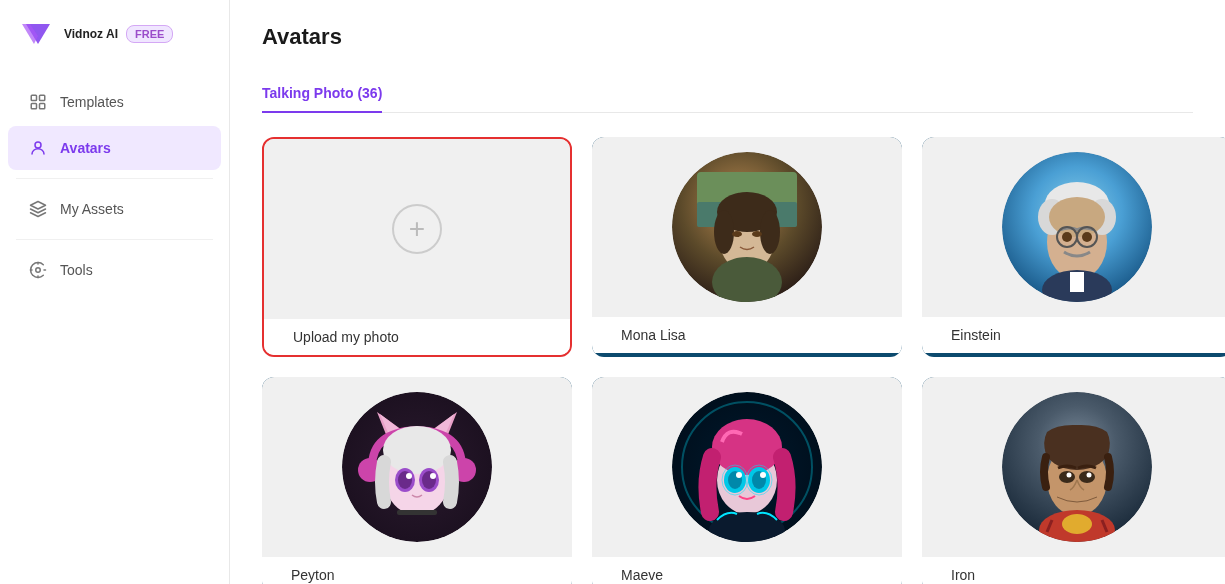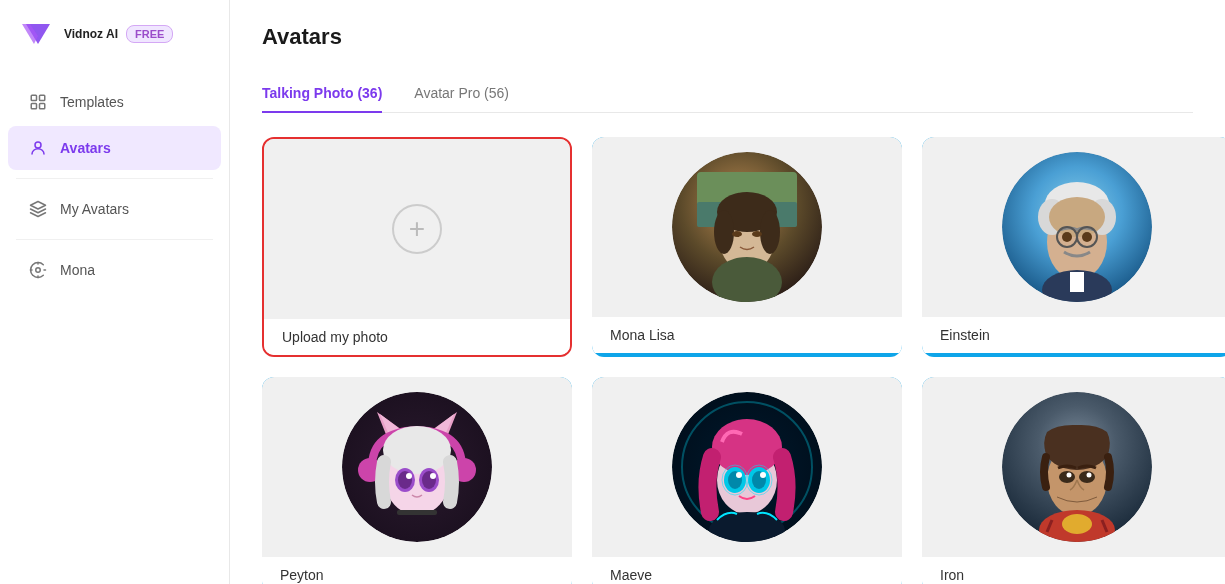--- a/index.html
+++ b/index.html
@@ -81,21 +81,21 @@
       overflow-y: auto;
     }
     .page-title {
       font-size: 22px;
       font-weight: 700;
       color: #1a1a1a;
       margin-bottom: 24px;
     }
     .tabs {
       display: flex;
-      gap: 0;
+      gap: 16px;
       border-bottom: 1px solid #e8e8e8;
       margin-bottom: 24px;
     }
     .tab {
       padding: 10px 0;
       margin-right: 32px;
       font-size: 14px;
       color: #777;
       cursor: pointer;
       border-bottom: 2px solid transparent;
@@ -109,21 +109,21 @@
       font-weight: 600;
     }
 
     
     .avatar-grid {
       display: grid;
       grid-template-columns: repeat(3, 310px);
       gap: 20px;
     }
     .avatar-card {
-      background: #0ea5e9;
+      background: #0c4a6e;
       border-radius: 12px;
       overflow: hidden;
       cursor: pointer;
     }
     .avatar-card.upload-card {
       border: 2px solid #e53030;
       background: #fafafa;
     }
     .avatar-image-area {
       height: 180px;
@@ -149,21 +149,21 @@
       width: 150px;
       height: 150px;
       border-radius: 50%;
       overflow: hidden;
       background: #ddd;
       display: flex;
       align-items: center;
       justify-content: center;
     }
     .avatar-label {
-      padding: 10px 18px;
+      padding: 10px 29px;
       font-size: 14px;
       color: #333;
       background: #fff;
       font-weight: 500;
     }
     .avatar-card.upload-card .avatar-label {
       background: #fff;
     }
   </style>
 </head>
@@ -207,46 +207,45 @@
 
 
     <li class="nav-item">
       <span class="nav-icon">
         <svg width="18" height="18" viewBox="0 0 24 24" fill="none" stroke="#777" stroke-width="2" stroke-linecap="round" stroke-linejoin="round">
           <polygon points="12 2 2 7 12 12 22 7 12 2"></polygon>
           <polyline points="2 17 12 22 22 17"></polyline>
           <polyline points="2 12 12 17 22 12"></polyline>
         </svg>
       </span>
-      <span>My Avatars</span>
+      <span>My Assets</span>
     </li>
     <div class="nav-divider"></div>
 
     <li class="nav-item">
       <span class="nav-icon">
         <svg width="18" height="18" viewBox="0 0 24 24" fill="none" stroke="#777" stroke-width="2" stroke-linecap="round" stroke-linejoin="round">
           <circle cx="12" cy="12" r="3"></circle>
           <path d="M19.07 4.93A10 10 0 0 0 4.93 19.07M4.93 4.93a10 10 0 0 0 14.14 14.14"></path>
           <line x1="12" y1="2" x2="12" y2="4"></line>
           <line x1="12" y1="20" x2="12" y2="22"></line>
           <line x1="2" y1="12" x2="4" y2="12"></line>
           <line x1="20" y1="12" x2="22" y2="12"></line>
         </svg>
       </span>
-      <span>Mona</span>
+      <span>Tools</span>
     </li>
   </ul>
 </aside>
 
 <main class="main">
   <h1 class="page-title">Avatars</h1>
 
   <div class="tabs">
     <div class="tab active">Talking Photo (36)</div>
-    <div class="tab">Avatar Pro (56)</div>
   </div>
 
   <div class="avatar-grid">
 
     <div class="avatar-card upload-card">
       <div class="avatar-image-area">
         <div class="upload-plus">+</div>
       </div>
       <div class="avatar-label">Upload my photo</div>
     </div>

